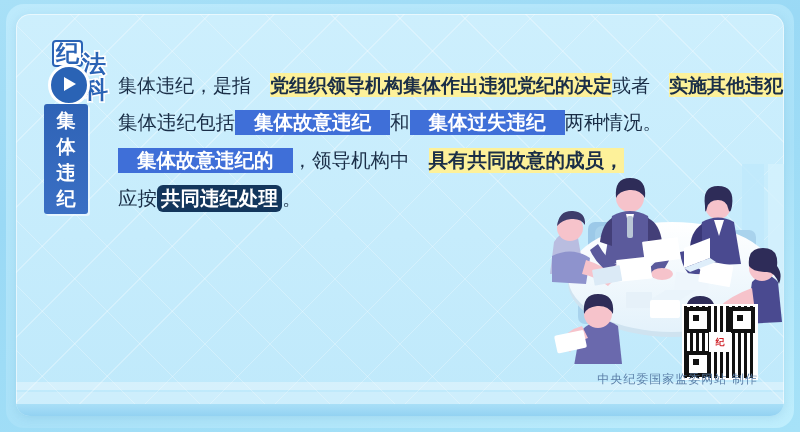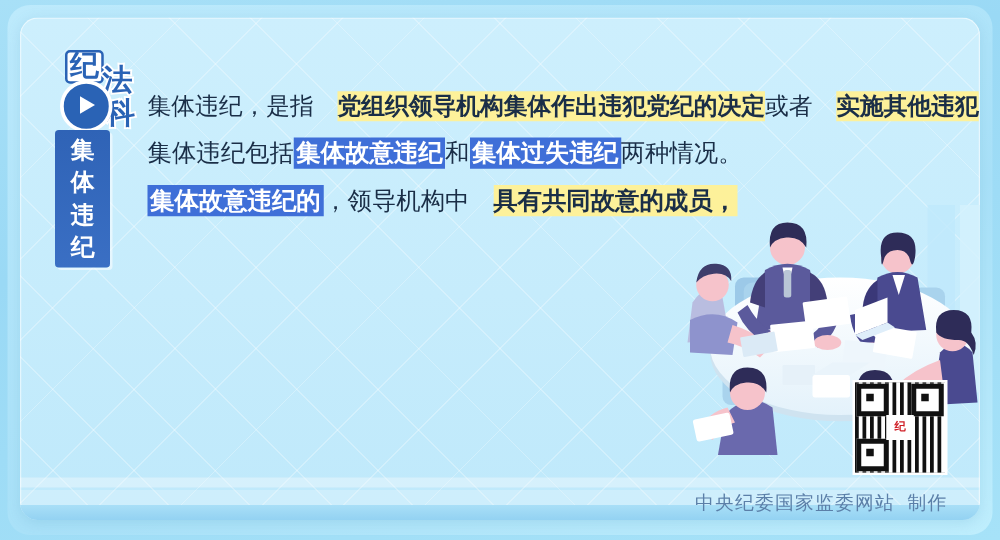--- a/index.html
+++ b/index.html
@@ -69,32 +69,32 @@
       repeating-linear-gradient(90deg,#111 0 3px,#fff 3px 6px),
       repeating-linear-gradient(0deg,#111 0 3px,transparent 3px 6px);
     background-size:6px 6px,6px 6px;}
   .qr-eye{position:absolute;width:18px;height:18px;border:4px solid #111;background:#fff;}
   .qr-eye:after{content:"";position:absolute;left:4px;top:4px;width:6px;height:6px;background:#111;}
   .qr-eye.tl{left:1px;top:1px;} .qr-eye.tr{right:1px;top:1px;} .qr-eye.bl{left:1px;bottom:1px;}
   .qr-logo{position:absolute;left:50%;top:50%;transform:translate(-50%,-50%);
     width:22px;height:20px;background:#fff;color:#cf1d24;font-size:9px;font-weight:bold;
     display:flex;align-items:center;justify-content:center;line-height:9px;}
 
-  .credit{position:absolute;right:26px;bottom:4px;font-size:15px;color:#5b7fa8;letter-spacing:1px;font-family:Liberation Mono, monospace;}
+  .credit{position:absolute;right:26px;bottom:28px;font-size:12px;color:#5b7fa8;letter-spacing:1px;}
 
   
   .body-text{
     position:absolute;left:118px;top:66px;width:640px;
     font-family:"DejaVu Serif","Liberation Serif",serif;
     color:#1a2e47;
   }
   .line{line-height:38px;font-size:19.5px;white-space:nowrap;}
   .line.l1,.line.l2{font-size:19px;}
   .hl-yellow{background:#fdf19a;font-weight:bold;padding:1px 0;margin-left:19px;}
-  .hl-blue{background:#3f6fd8;color:#ffffff;font-weight:bold;padding:1px 2px;}
+  .hl-blue{background:#3f6fd8;color:#ffffff;font-weight:bold;padding:1px 19px;}
   .hl-navy{background:#13365c;color:#ffffff;font-weight:bold;padding:2px 4px;border-radius:6px;}
   .ul{border-bottom:1.5px solid #4a6c93;padding-bottom:1px;}
 </style>
 </head>
 <body>
 
 <div id="poster">
   <div class="outer-frame"></div>
 
   <div class="inner-panel">
@@ -213,14 +213,15 @@
     <span>集</span>
     <span>体</span>
     <span>违</span>
     <span>纪</span>
   </div>
 
   <div class="body-text" id="body-text">
       <div class="line l1"><span>集体违纪，是指</span><span class="hl-yellow">党组织领导机构集体作出违犯党纪的决定</span><span>或者</span><span class="hl-yellow">实施其他违犯</span></div>
       <div class="line l3"><span>集体违纪包括</span><span class="hl-blue">集体故意违纪</span><span>和</span><span class="hl-blue">集体过失违纪</span><span>两种情况。</span></div>
       <div class="line l4"><span class="hl-blue">集体故意违纪的</span><span>，领导机构中</span><span class="hl-yellow">具有共同故意的成员，</span></div>
+      <div class="line l5"><span>应按</span><span class="hl-navy">共同违纪处理</span><span>。</span></div>
     </div>
 </div>
 
 </body></html>

